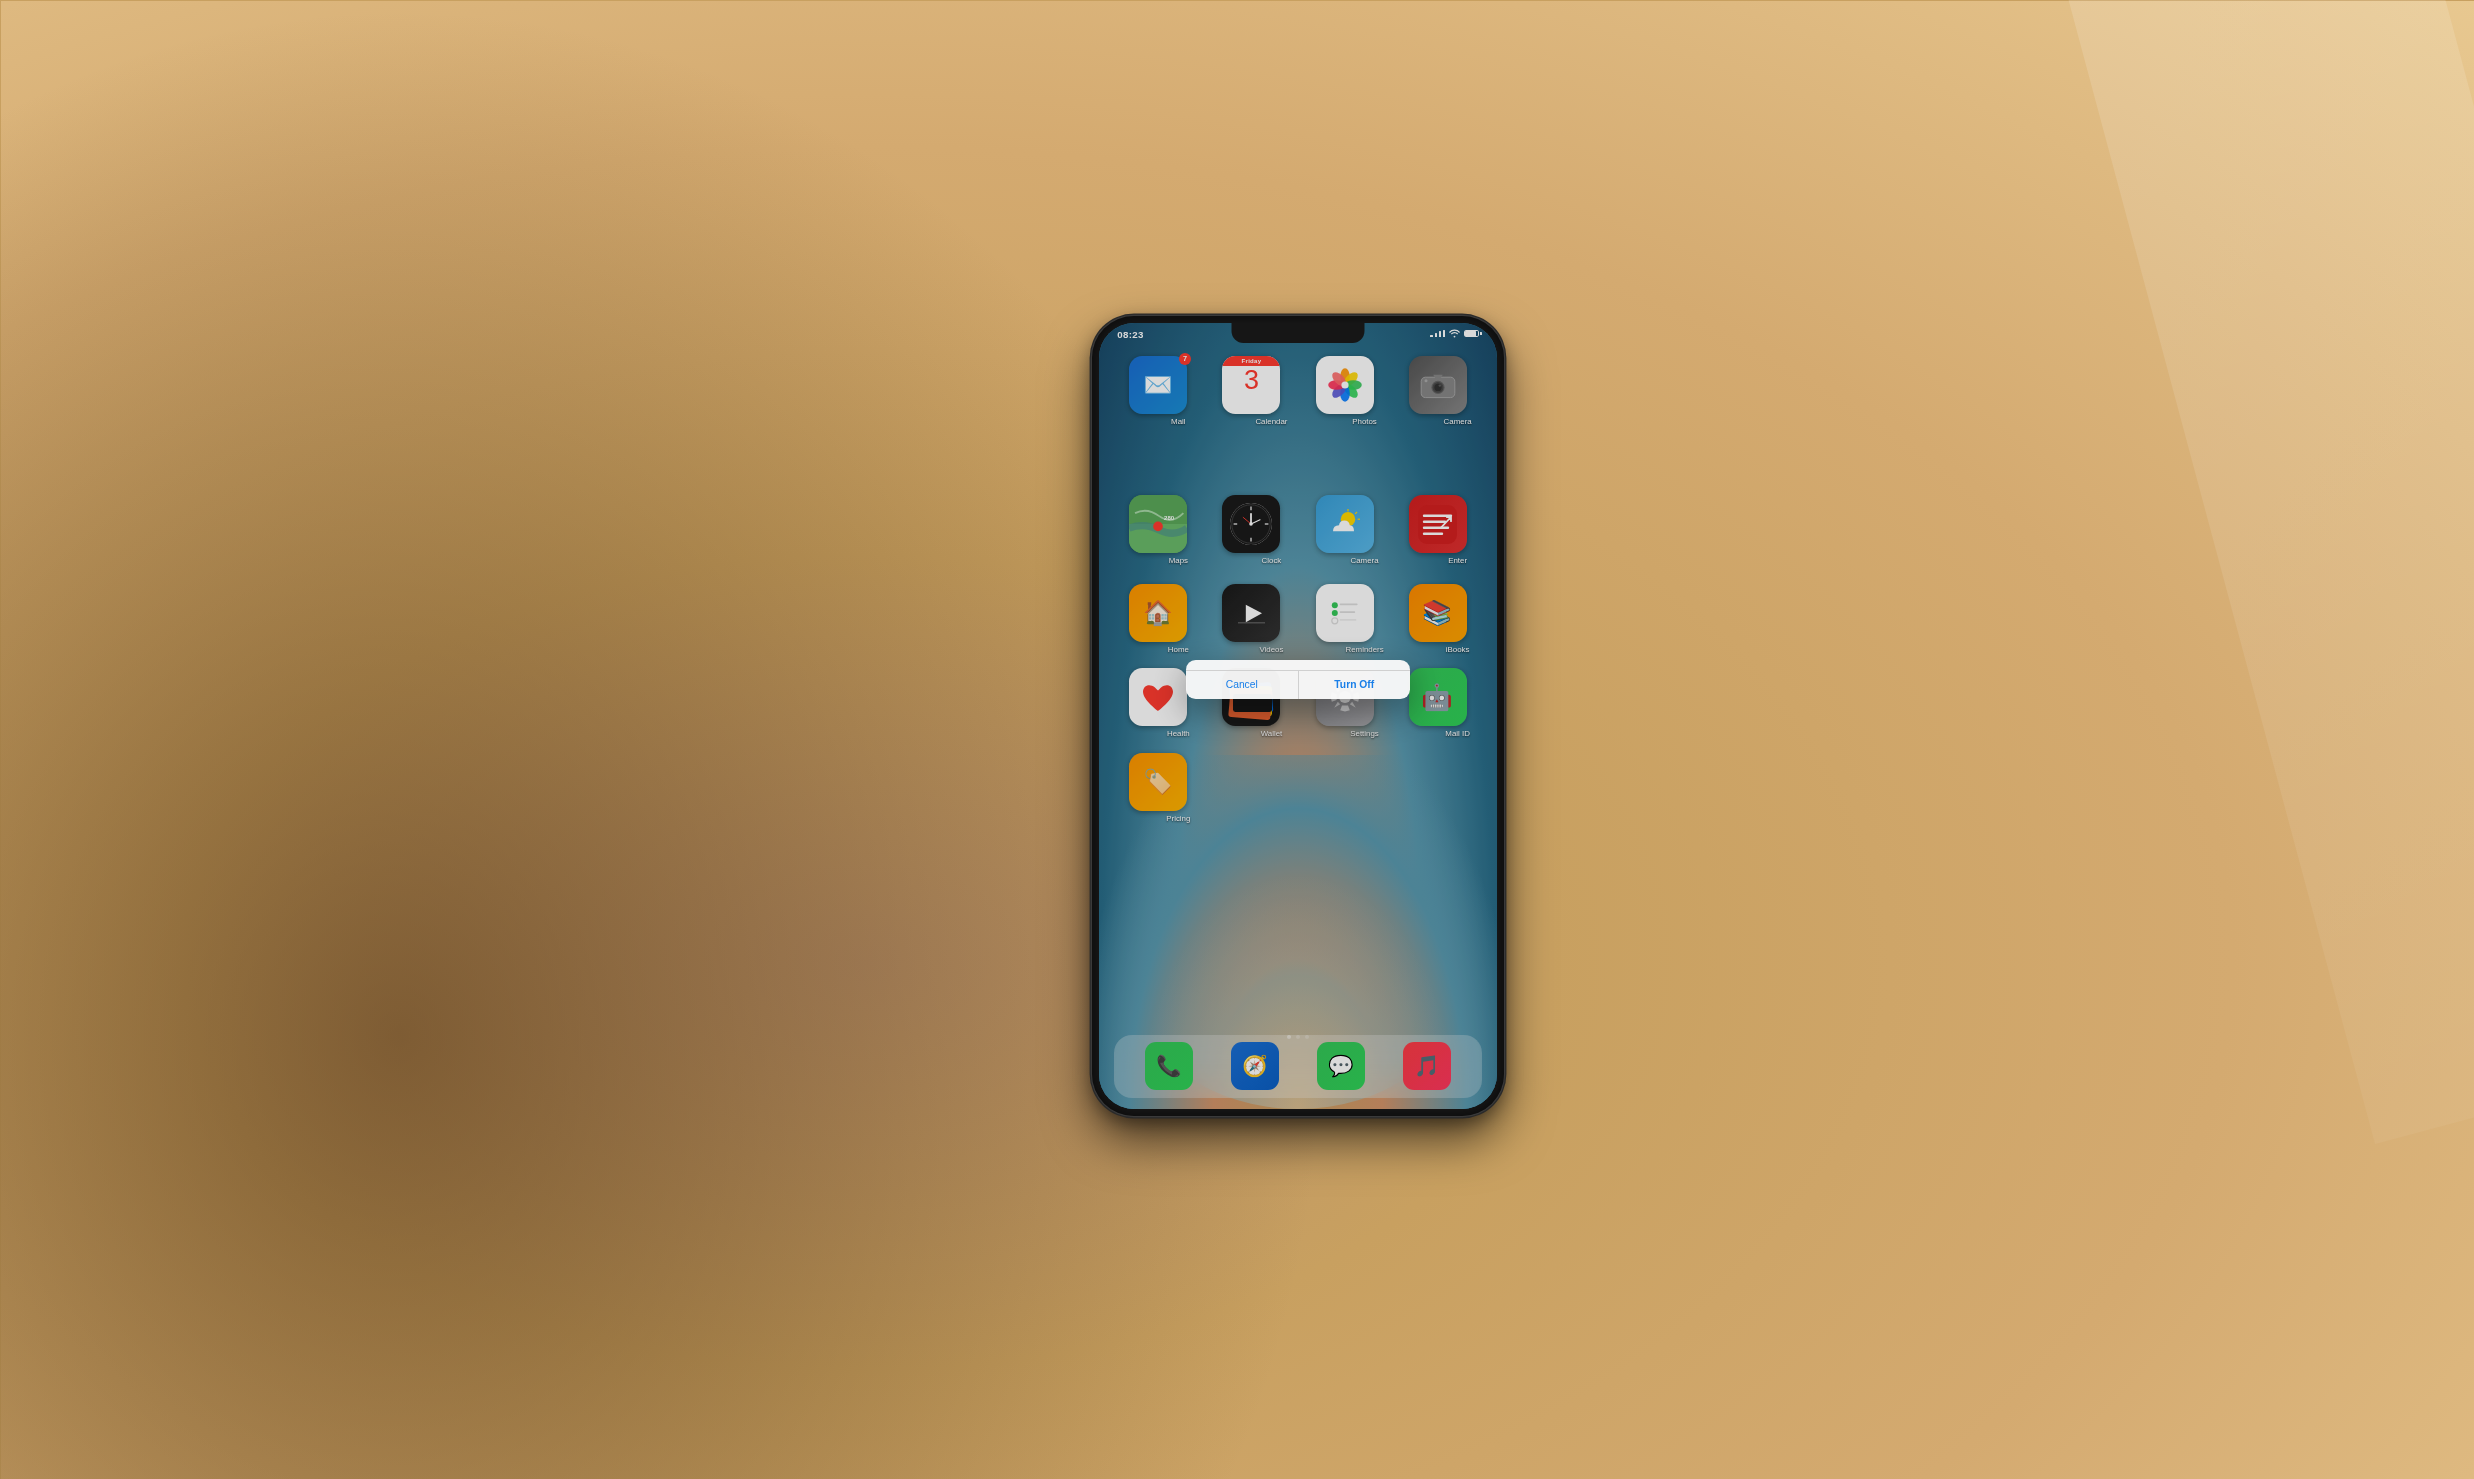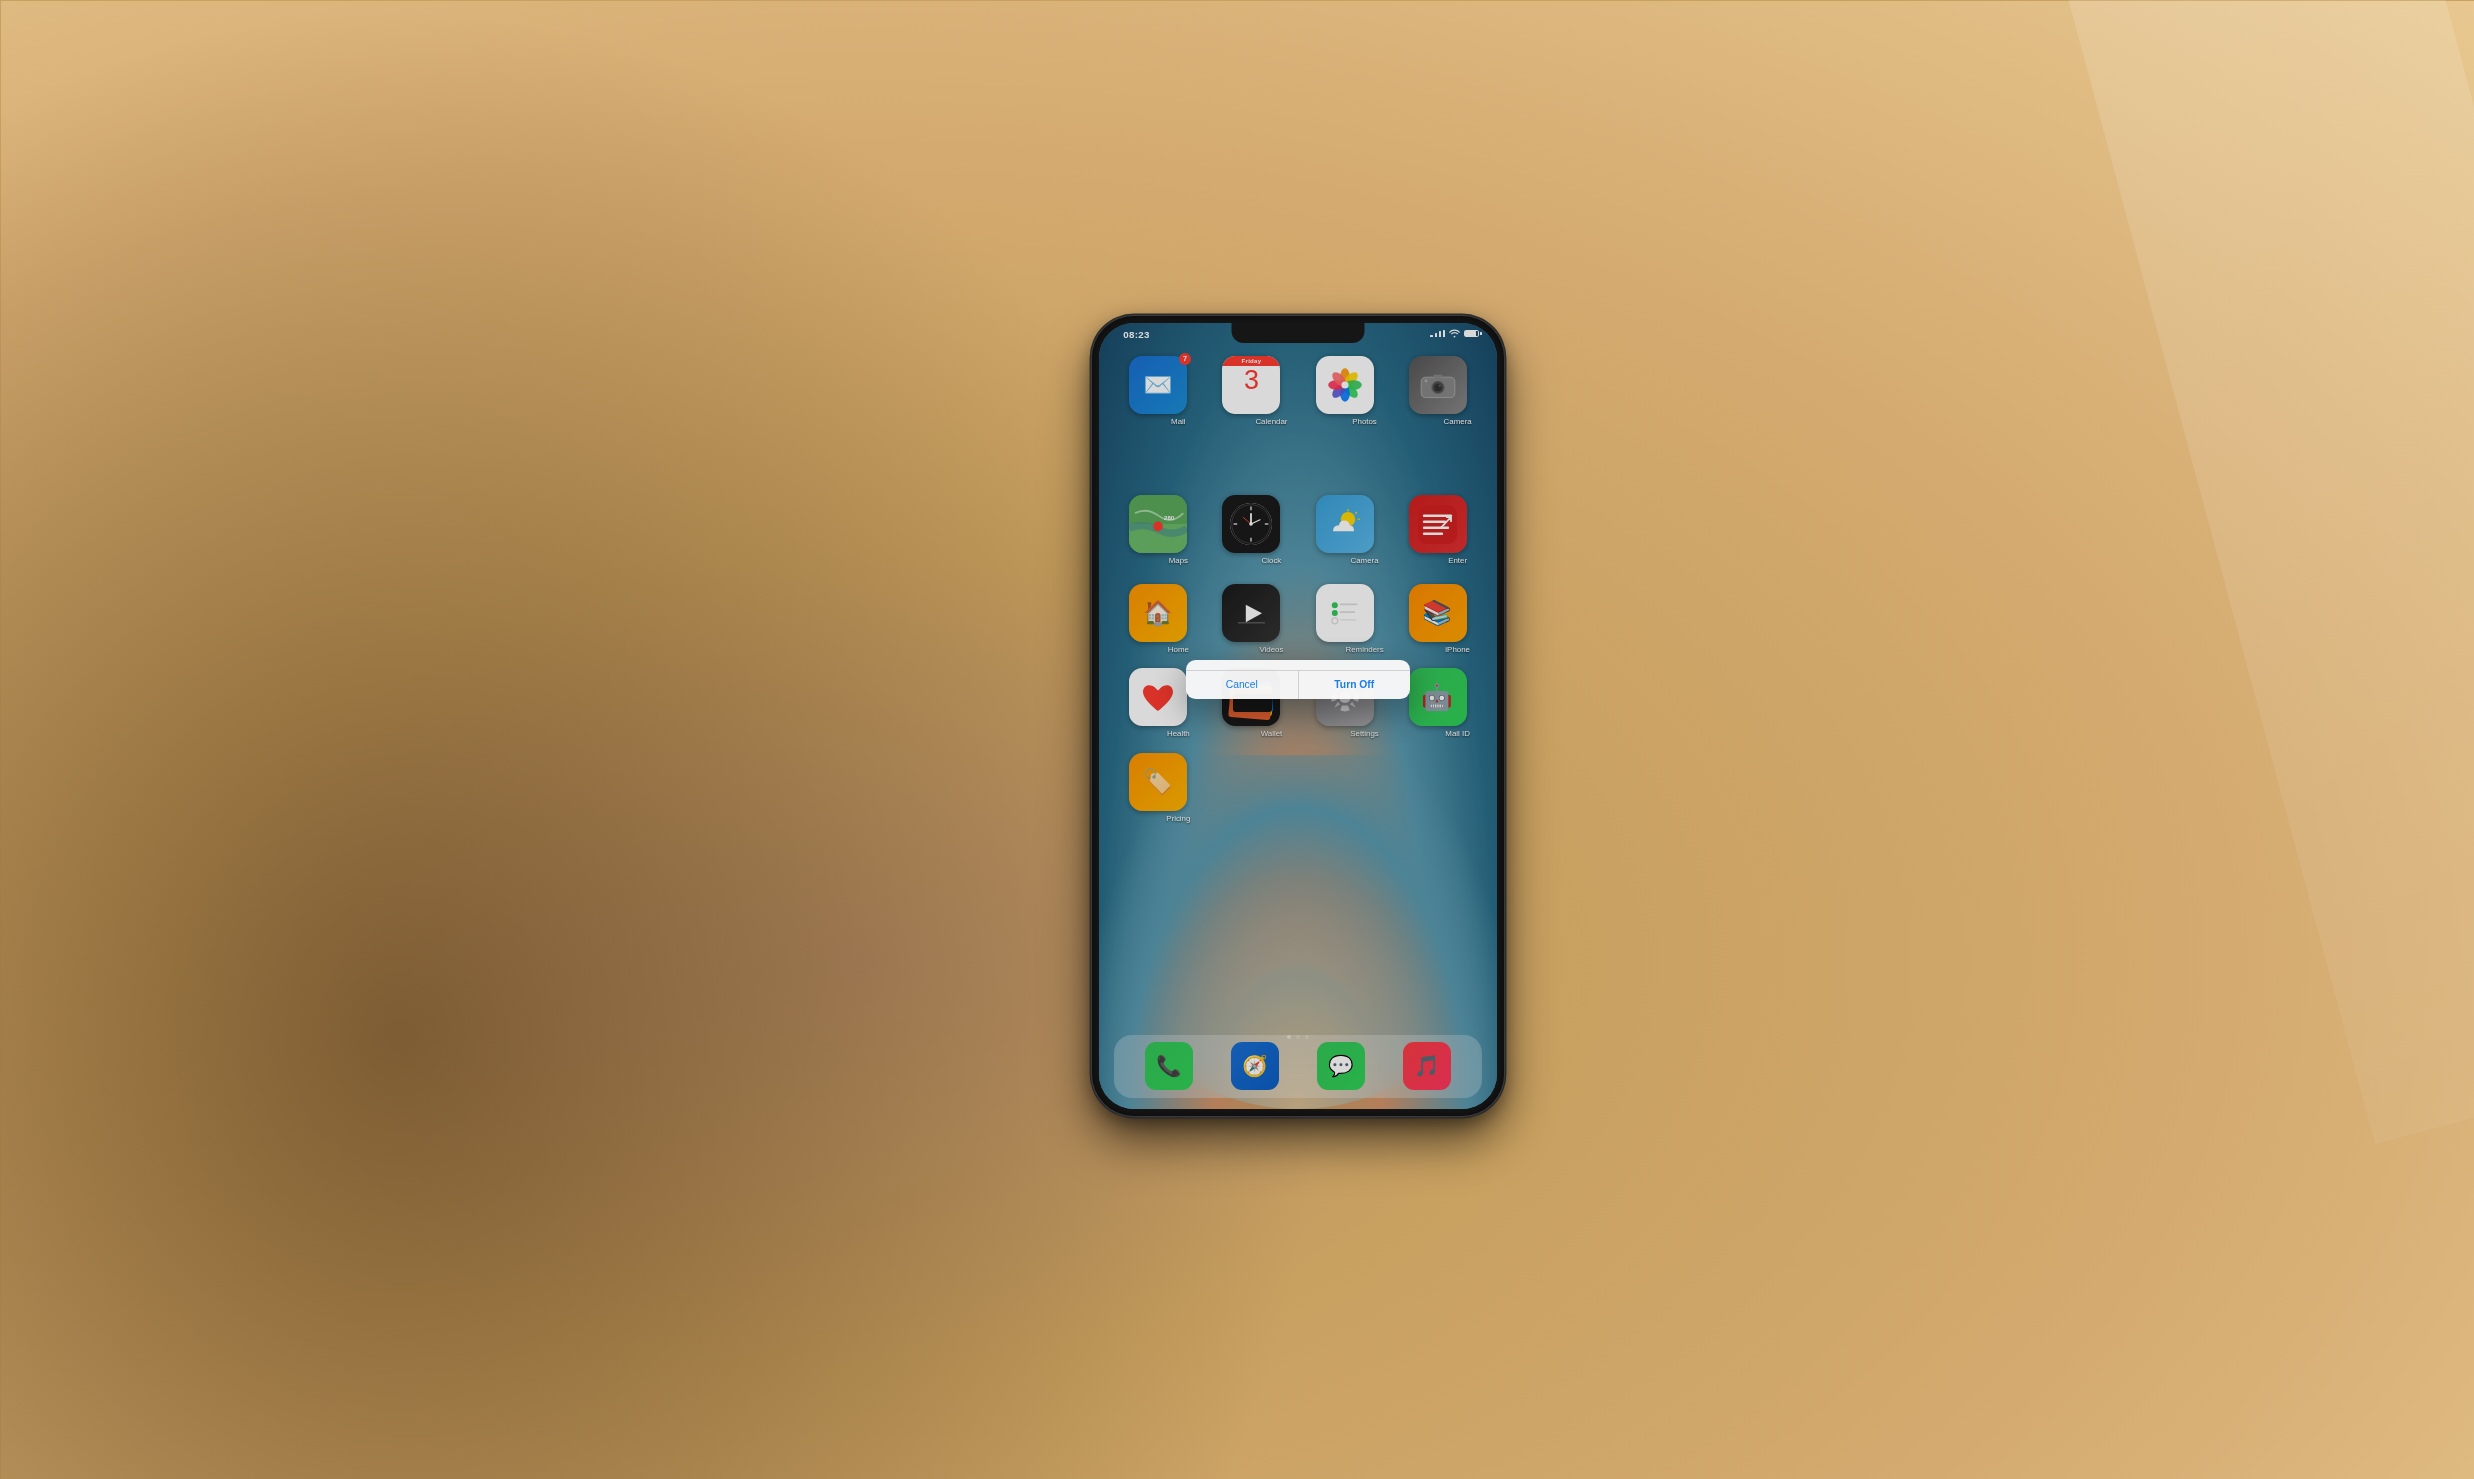--- a/index.html
+++ b/index.html
@@ -123,21 +123,21 @@
       right: 0;
       height: 27px;
       display: flex;
       align-items: flex-start;
       padding-top: 4.8px;
       z-index: 50;
     }
 
     .status-time {
       position: absolute;
-      left: 24px;
+      left: 18px;
       top: 6px;
       color: white;
       font-size: 9.7px;
       font-weight: 600;
       letter-spacing: 0.3px;
     }
 
     .status-icons {
       position: absolute;
       right: 15px;
@@ -702,21 +702,21 @@
               <rect x="26" y="45" width="28" height="3" rx="1.5" fill="#eee"></rect>
             </svg>
           </div>
           <span class="app-label">Reminders</span>
         </div>
 
         <div class="app-icon-wrapper">
           <div class="app-icon app-ibooks">
             <span style="font-size:24px">📚</span>
           </div>
-          <span class="app-label">iPhone</span>
+          <span class="app-label">iBooks</span>
         </div>
       </div>
 
       <div class="app-row-4">
 
         <div class="app-icon-wrapper">
           <div class="app-icon app-health" style="background:white;">
             <svg width="36" height="33" viewBox="0 0 60 55">
               <path d="M30 50 C30 50 5 32 5 18 C5 10 12 5 20 8 C24 9 27 13 30 16 C33 13 36 9 40 8 C48 5 55 10 55 18 C55 32 30 50 30 50Z" fill="#ff3b30"></path>
             </svg>

